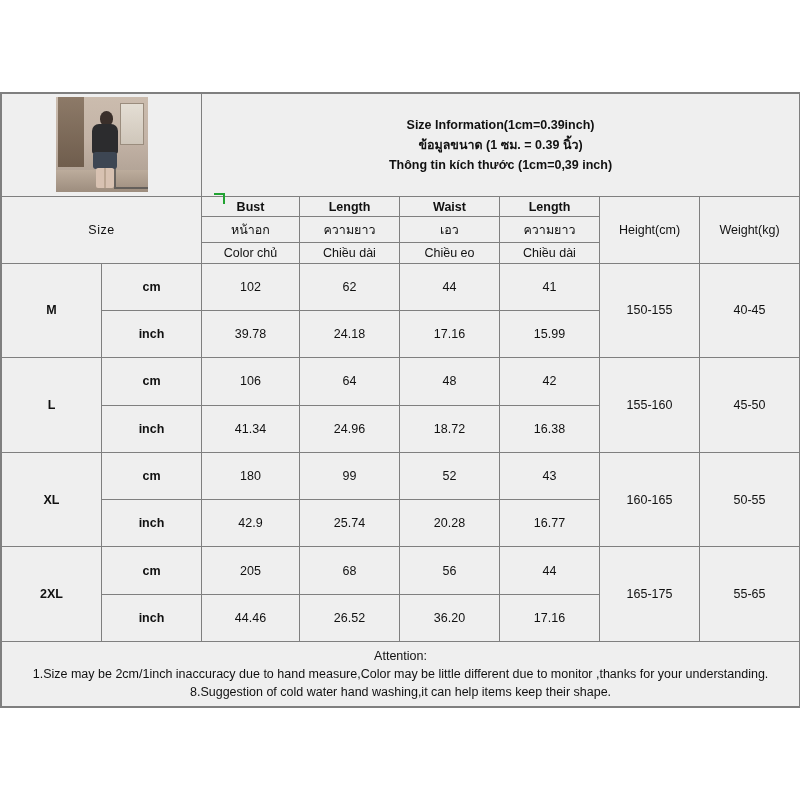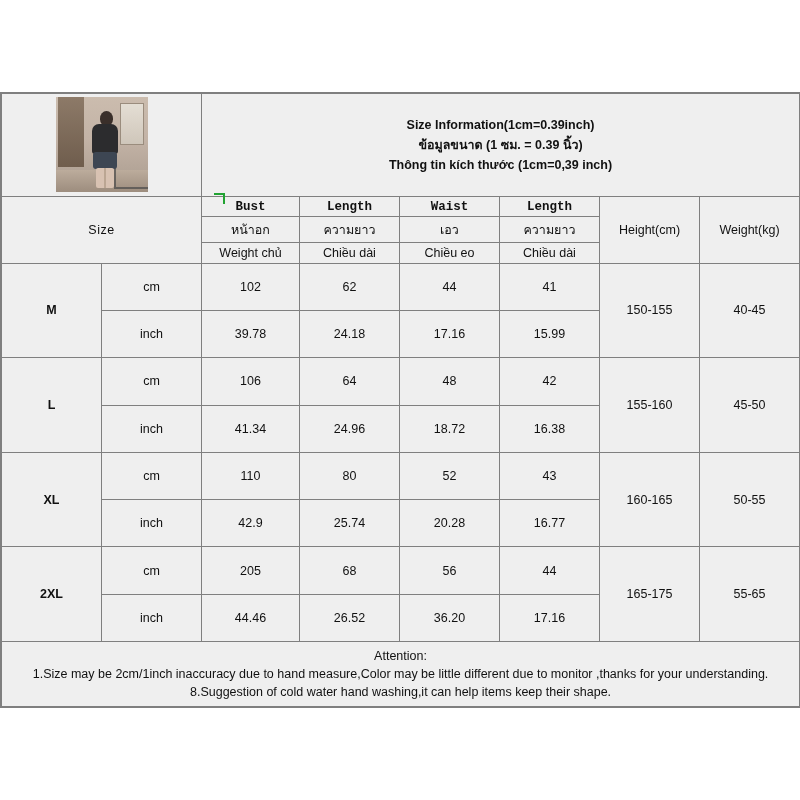--- a/index.html
+++ b/index.html
@@ -134,31 +134,30 @@
   }
   .header-info div { white-space: nowrap; }
   .size-label {
     font-size: 20px;
     font-weight: normal;
     letter-spacing: .5px;
   }
   .col-head {
     font-size: 12.5px;
     font-weight: bold;
-    font-family: Liberation Mono, monospace;
   }
   .col-sub {
     font-size: 12px;
   }
   .size-name {
     font-weight: bold;
     font-size: 13px;
   }
   .unit-cell {
-    font-weight: normal;
+    font-weight: bold;
     font-size: 12.5px;
   }
   .hw-cell {
     font-size: 12.5px;
   }
   .attention {
     text-align: center;
     font-size: 11.5px;
     line-height: 18px;
     padding: 4px 20px !important;
@@ -223,21 +222,21 @@
         <td rowspan="3">Height(cm)</td>
         <td rowspan="3">Weight(kg)</td>
       </tr>
       <tr style="height:19px">
         <td class="col-sub">หน้าอก</td>
         <td class="col-sub">ความยาว</td>
         <td class="col-sub">เอว</td>
         <td class="col-sub">ความยาว</td>
       </tr>
       <tr style="height:20px">
-        <td class="col-sub">Weight chủ</td>
+        <td class="col-sub">Color chủ</td>
         <td class="col-sub">Chiều dài</td>
         <td class="col-sub">Chiều eo</td>
         <td class="col-sub">Chiều dài</td>
       </tr>
 
       <tr style="height:46px">
         <td class="size-name" rowspan="2">M</td>
         <td class="unit-cell">cm</td>
         <td>102</td>
         <td>62</td>
@@ -268,22 +267,22 @@
         <td class="unit-cell">inch</td>
         <td>41.34</td>
         <td>24.96</td>
         <td>18.72</td>
         <td>16.38</td>
       </tr>
 
       <tr style="height:46px">
         <td class="size-name" rowspan="2">XL</td>
         <td class="unit-cell">cm</td>
-        <td>110</td>
-        <td>80</td>
+        <td>180</td>
+        <td>99</td>
         <td>52</td>
         <td>43</td>
         <td class="hw-cell" rowspan="2">160-165</td>
         <td class="hw-cell" rowspan="2">50-55</td>
       </tr>
       <tr style="height:46px">
         <td class="unit-cell">inch</td>
         <td>42.9</td>
         <td>25.74</td>
         <td>20.28</td>

